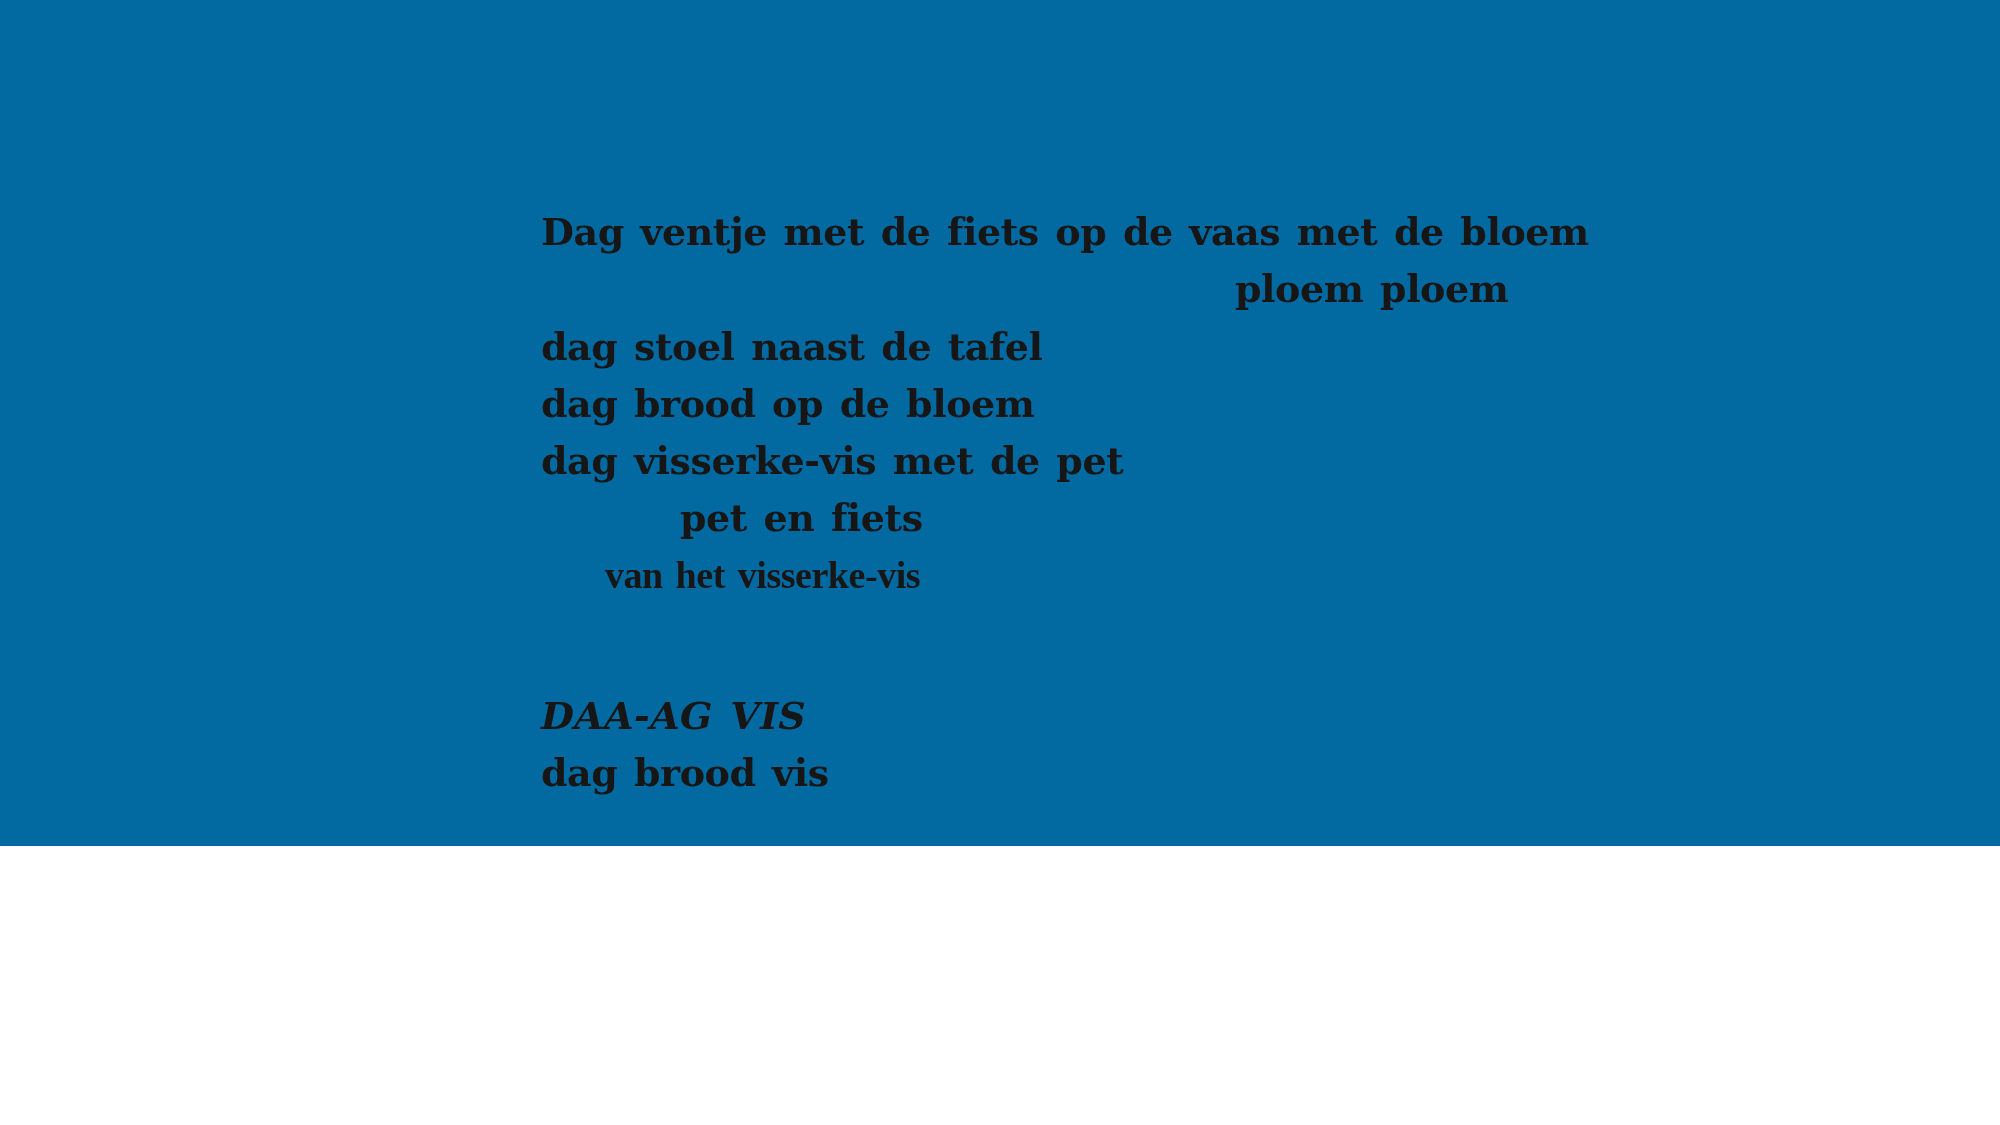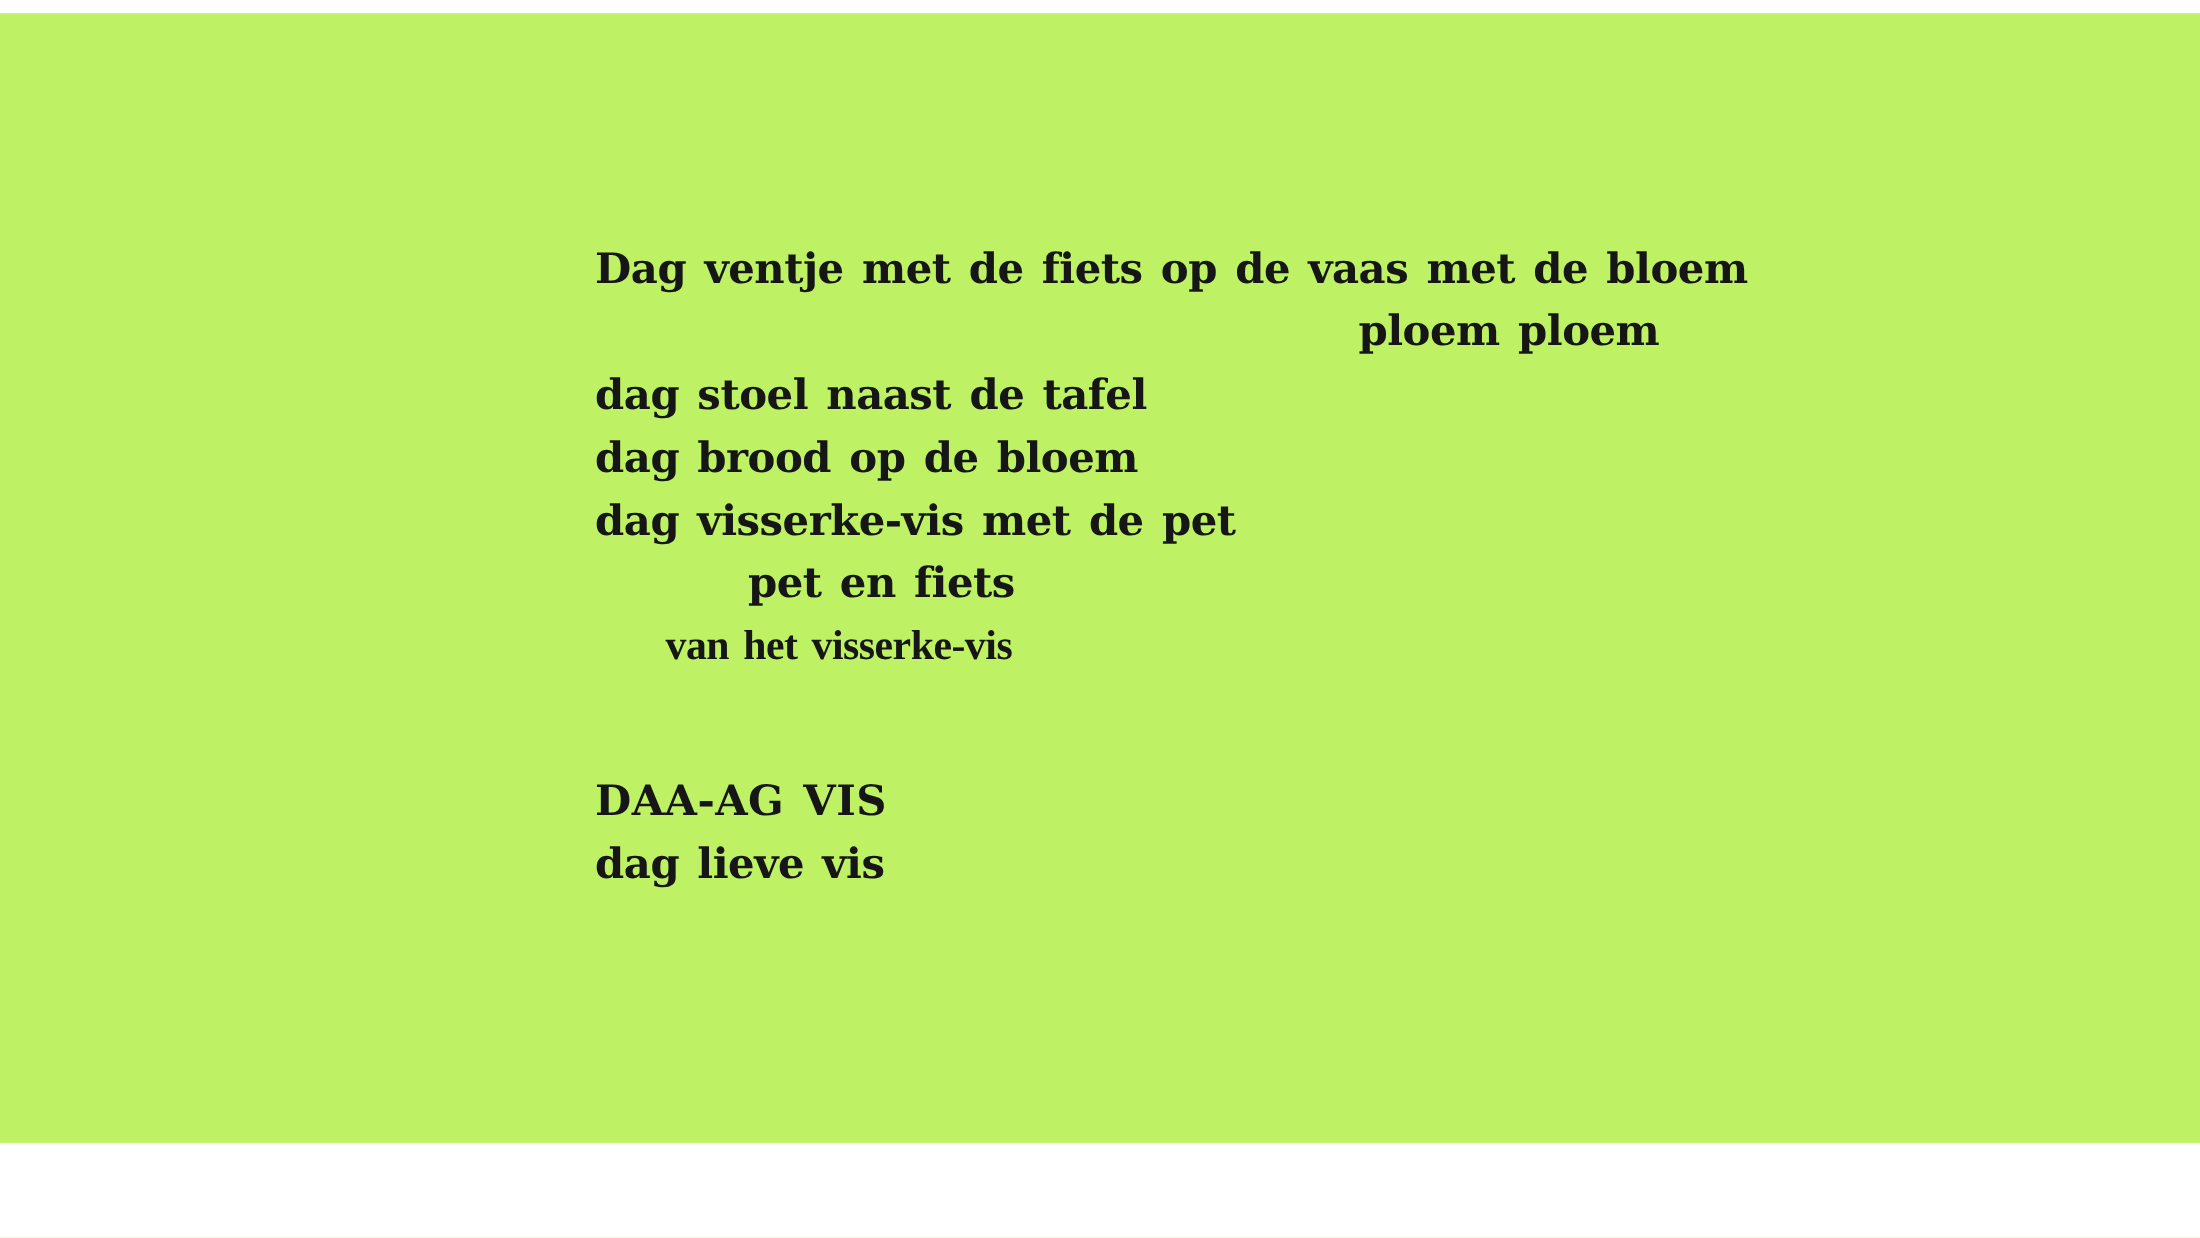--- a/index.html
+++ b/index.html
@@ -8,23 +8,22 @@
     width: 2000px;
     height: 1125px;
     background: #ffffff;
     overflow: hidden;
     font-family: "DejaVu Serif", "Liberation Serif", serif;
   }
 
   .page {
     position: relative;
     width: 2000px;
-    height: 1027px;
-    background: #bef264;
-    margin-top: 12px;
+    height: 846px;
+    background: #0369a1;
   }
 
   .poem {
     position: absolute;
     left: 541px;
     top: 203px;
     color: #161616;
     font-size: 38px;
     font-weight: 700;
     letter-spacing: -0.012em;
@@ -45,20 +44,21 @@
   .ind-van   { margin-left: 64px; font-family: Liberation Serif, serif;  }
   .ind-goei  { margin-left: 144px; }
 
   .stanza-gap {
     display: block;
     height: 83px;
   }
 
   .caps-line {
     letter-spacing: 0.01em;
+    font-style: italic;
   }
 </style>
 </head>
 <body>
 
 <div class="page">
   <div class="poem">
 
     <span class="line">Dag ventje met de fiets op de vaas met de bloem</span>
 
@@ -72,17 +72,17 @@
 
     <span class="line ind-pet">pet en fiets</span>
 
     <span class="line ind-van">van het visserke-vis</span>
 
 
     <span class="stanza-gap"></span>
 
     <span class="line caps-line">DAA-AG VIS</span>
 
-    <span class="line">dag lieve vis</span>
+    <span class="line">dag brood vis</span>
 
 
   </div>
 </div>
 
 </body></html>

